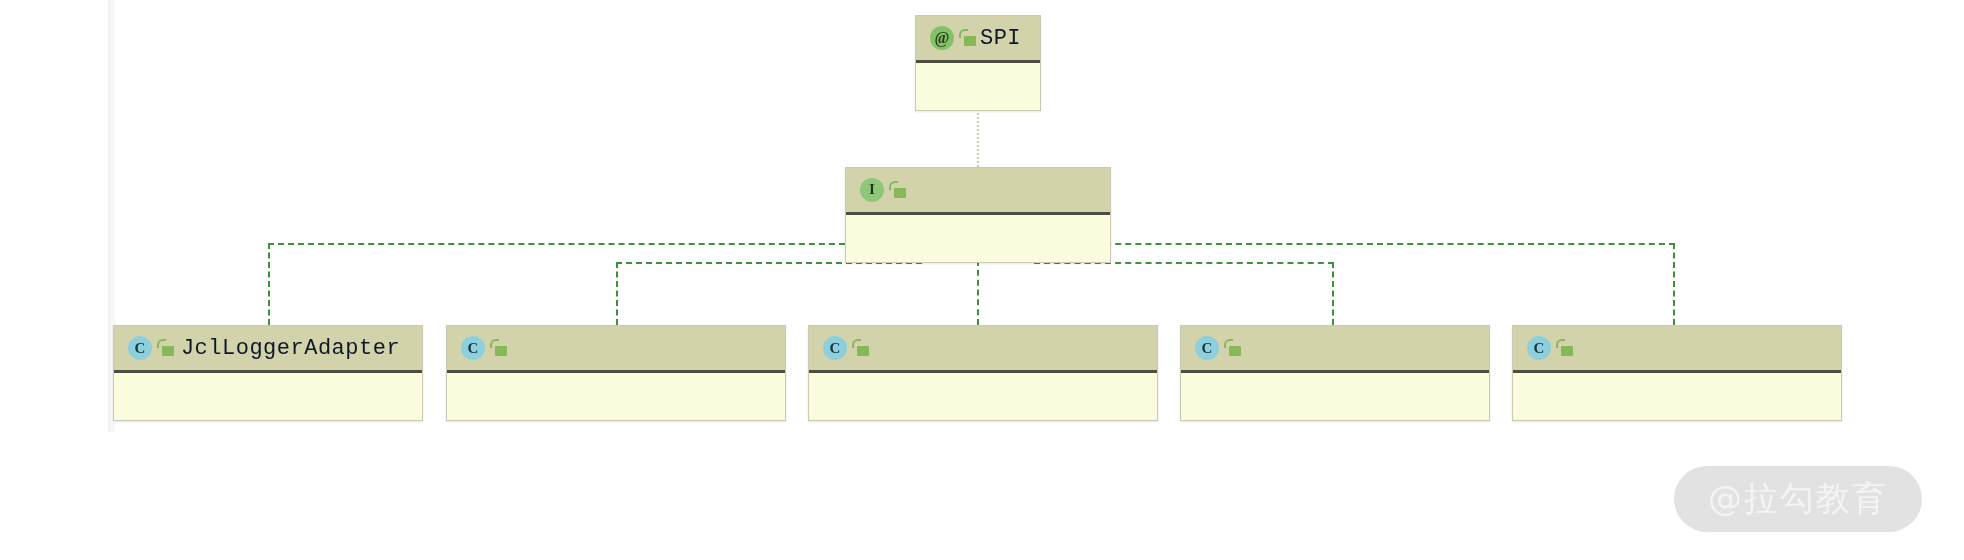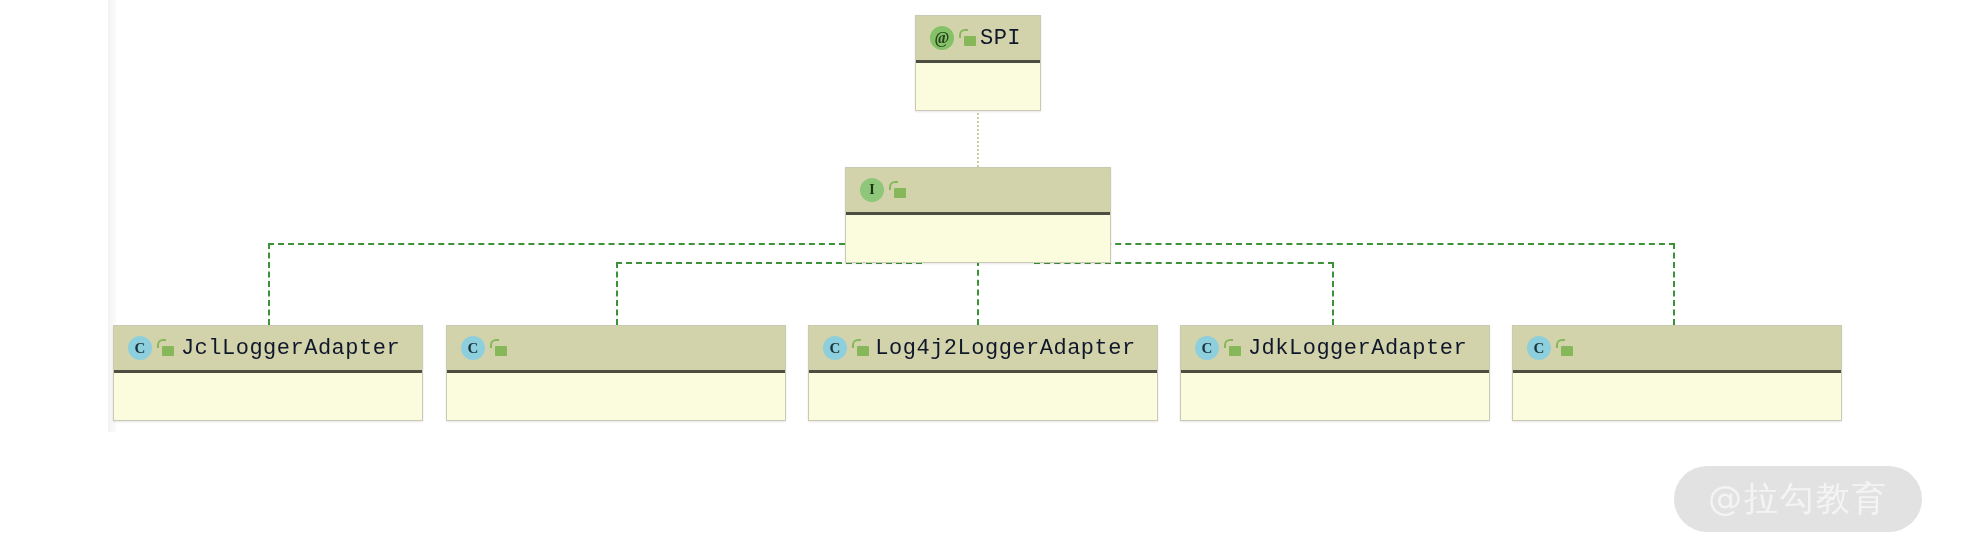--- a/index.html
+++ b/index.html
@@ -249,33 +249,31 @@
     <div class="uml-body"></div>
   </div>
 
   <div class="uml-node" style="left:808px; top:325px; width:350px;">
     <div class="uml-header">
       <span class="kind-icon kind-class">C</span>
       <span class="lock-icon">
         <span class="shackle"></span>
           <span class="lockbody"></span>
       </span>
-      <span class="uml-title">Log4j2LoggerAdapter</span>
     </div>
     <div class="uml-body"></div>
   </div>
 
   <div class="uml-node" style="left:1180px; top:325px; width:310px;">
     <div class="uml-header">
       <span class="kind-icon kind-class">C</span>
       <span class="lock-icon">
         <span class="shackle"></span>
           <span class="lockbody"></span>
       </span>
-      <span class="uml-title">JdkLoggerAdapter</span>
     </div>
     <div class="uml-body"></div>
   </div>
 
   <div class="uml-node" style="left:1512px; top:325px; width:330px;">
     <div class="uml-header">
       <span class="kind-icon kind-class">C</span>
       <span class="lock-icon">
         <span class="shackle"></span>
           <span class="lockbody"></span>

